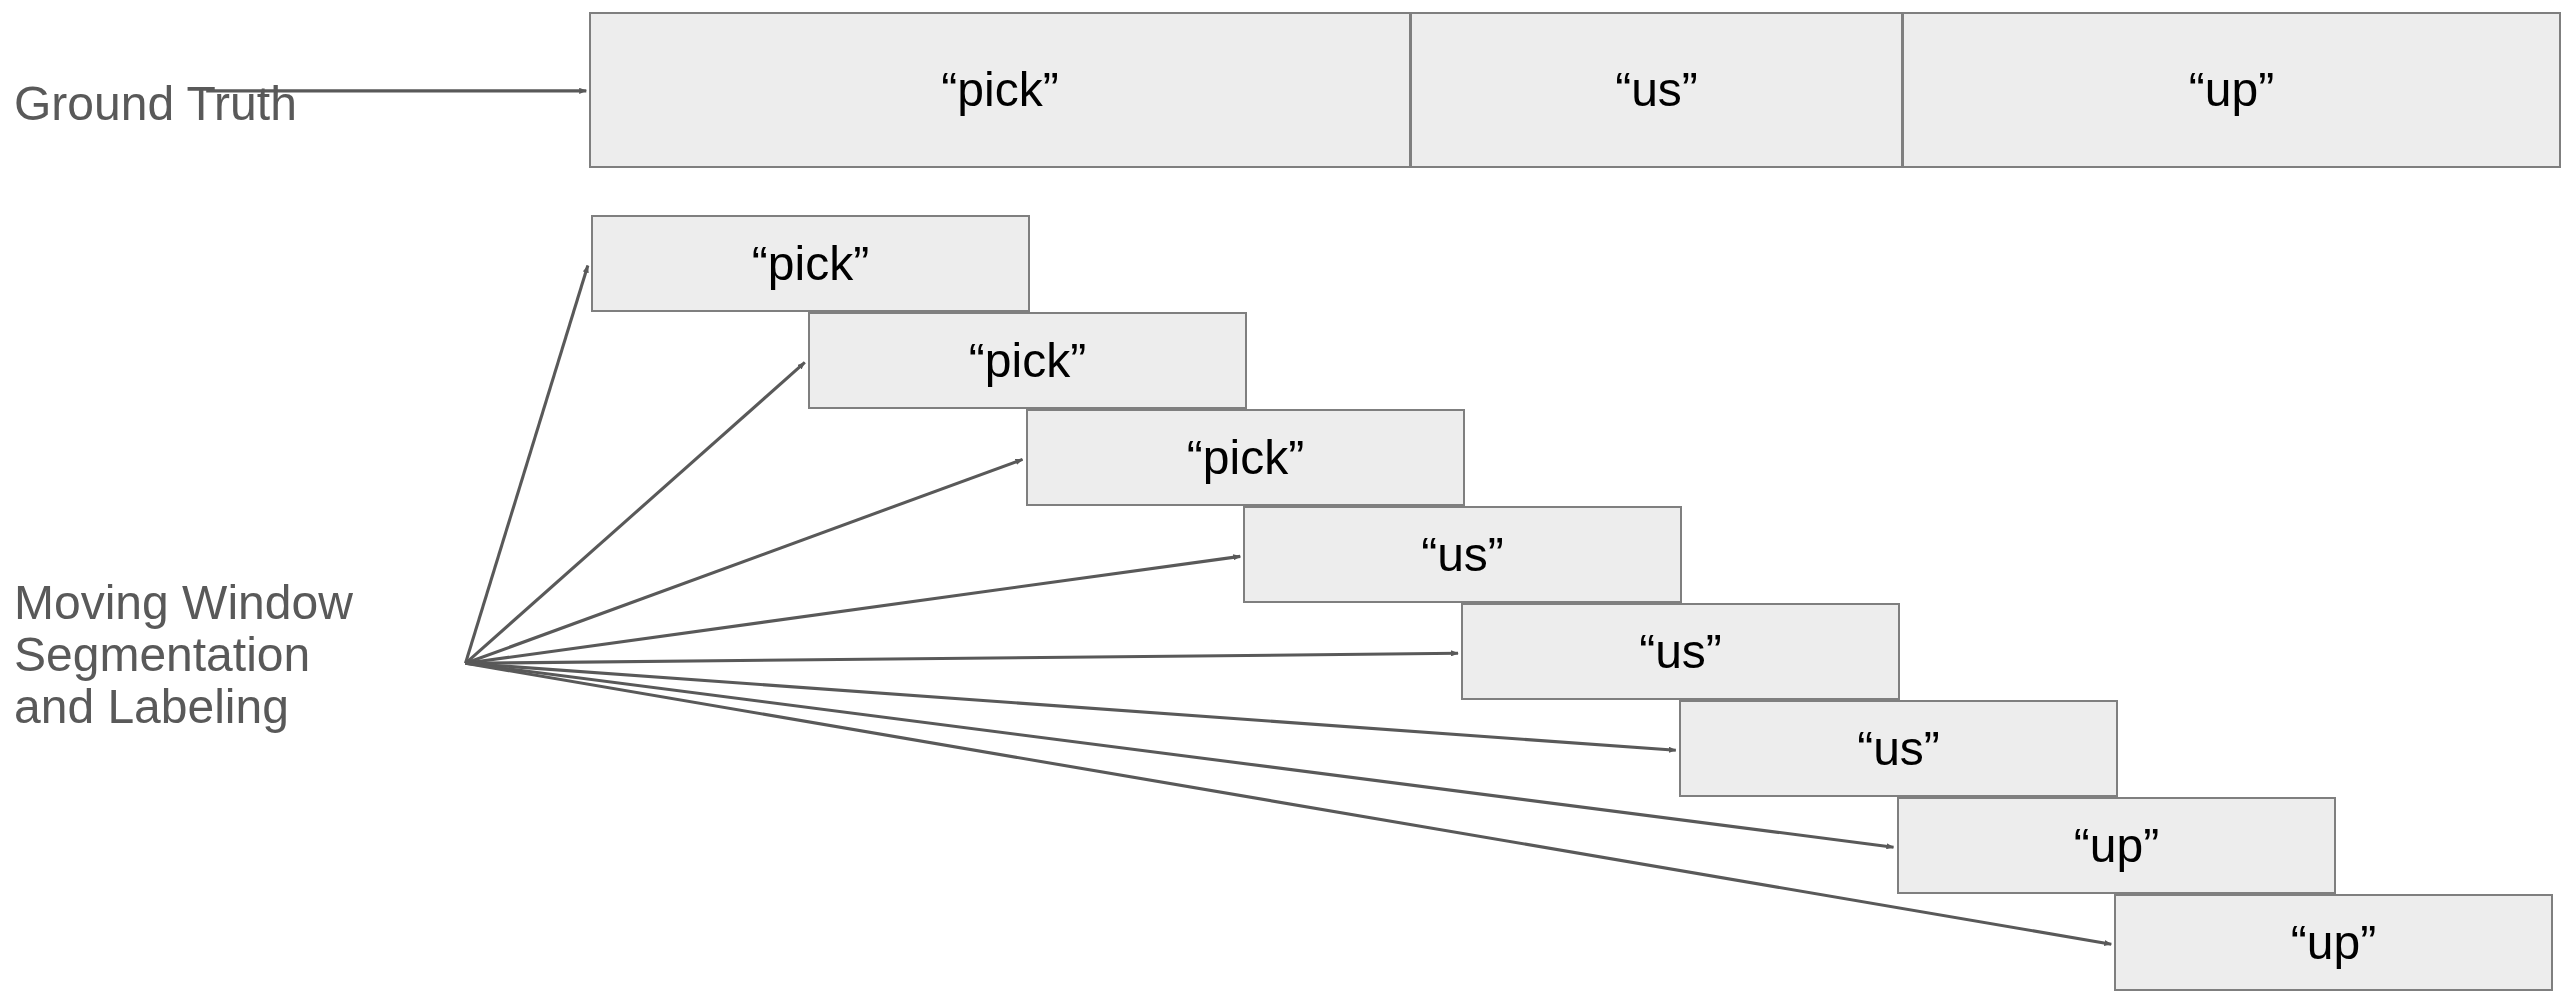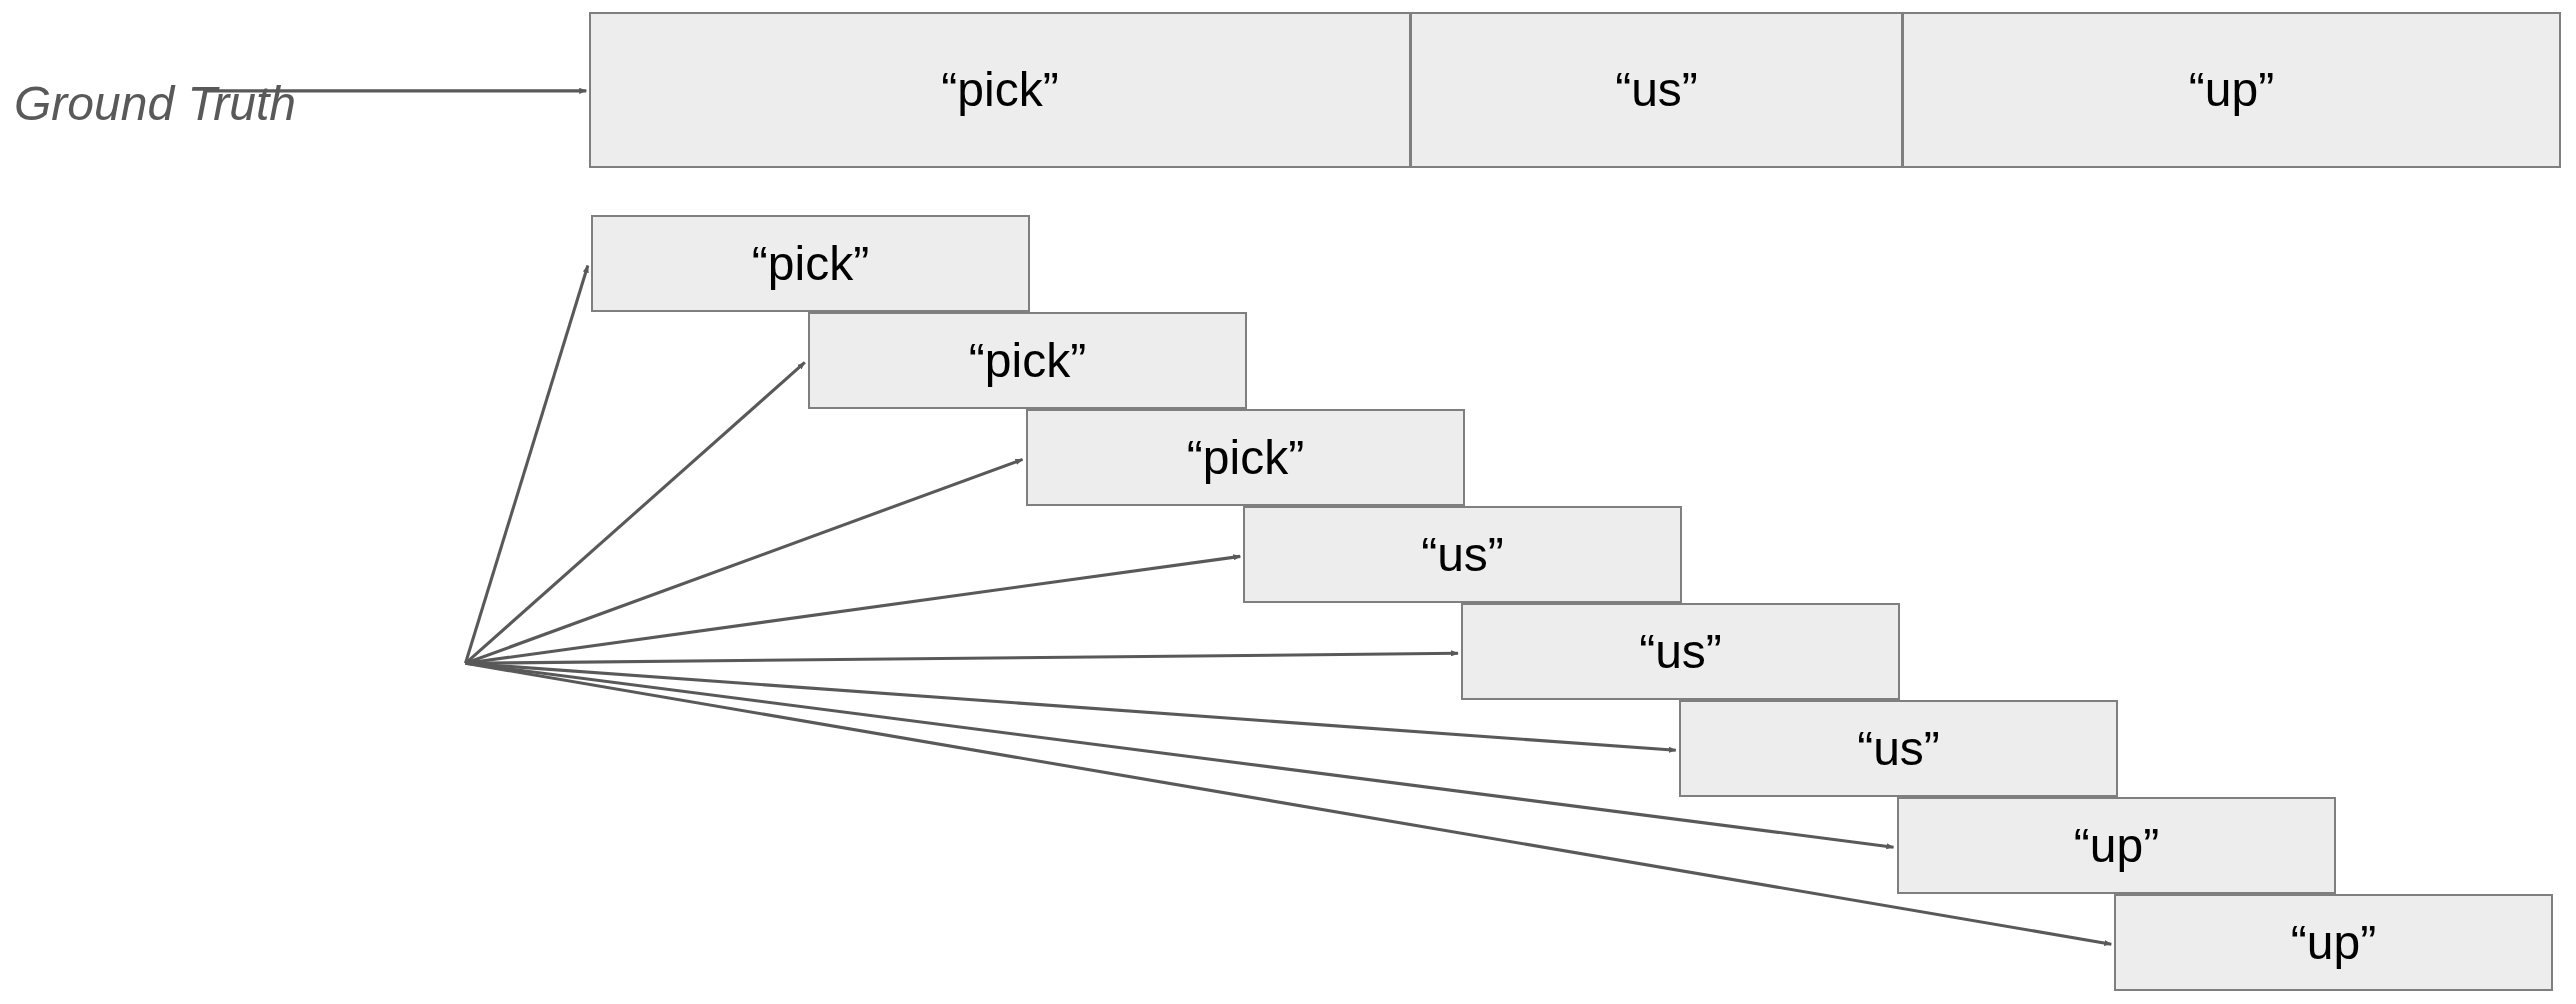--- a/index.html
+++ b/index.html
@@ -13,21 +13,21 @@
 
   .side-label{
     position:absolute;
     color:#595959;
     font-size:48px;
     line-height:52px;
     letter-spacing:0px;
     white-space:pre-line;
     font-family:"Liberation Sans", sans-serif;
   }
-  #gt-label{left:14px;top:78px;font-style:italic;}
+  #gt-label{left:14px;top:78px;}
   #mw-label{left:14px;top:577px;}
 
   .box{
     position:absolute;
     box-sizing:border-box;
     background:#ededed;
     border:2.3px solid #7f7f7f;
     display:flex;
     align-items:center;
     justify-content:center;
@@ -51,20 +51,23 @@
     pointer-events:none;
   }
 </style>
 </head>
 <body>
 
 <div id="stage">
 
   <div class="side-label" id="gt-label">Ground Truth</div>
 
+  <div class="side-label" id="mw-label">Moving Window
+Segmentation
+and Labeling</div>
 
   <div id="gt-row">
       <div class="gt-seg" style="left: 589px; top: 11.5px; width: 822px; height: 156px;">
         <span>“pick”</span>
       </div>
       <div class="gt-seg" style="left: 1410px; top: 11.5px; width: 493px; height: 156px; border-left-width: 2.3px;">
         <span>“us”</span>
       </div>
       <div class="gt-seg" style="left: 1902px; top: 11.5px; width: 659px; height: 156px; border-left-width: 2.3px;">
         <span>“up”</span>

